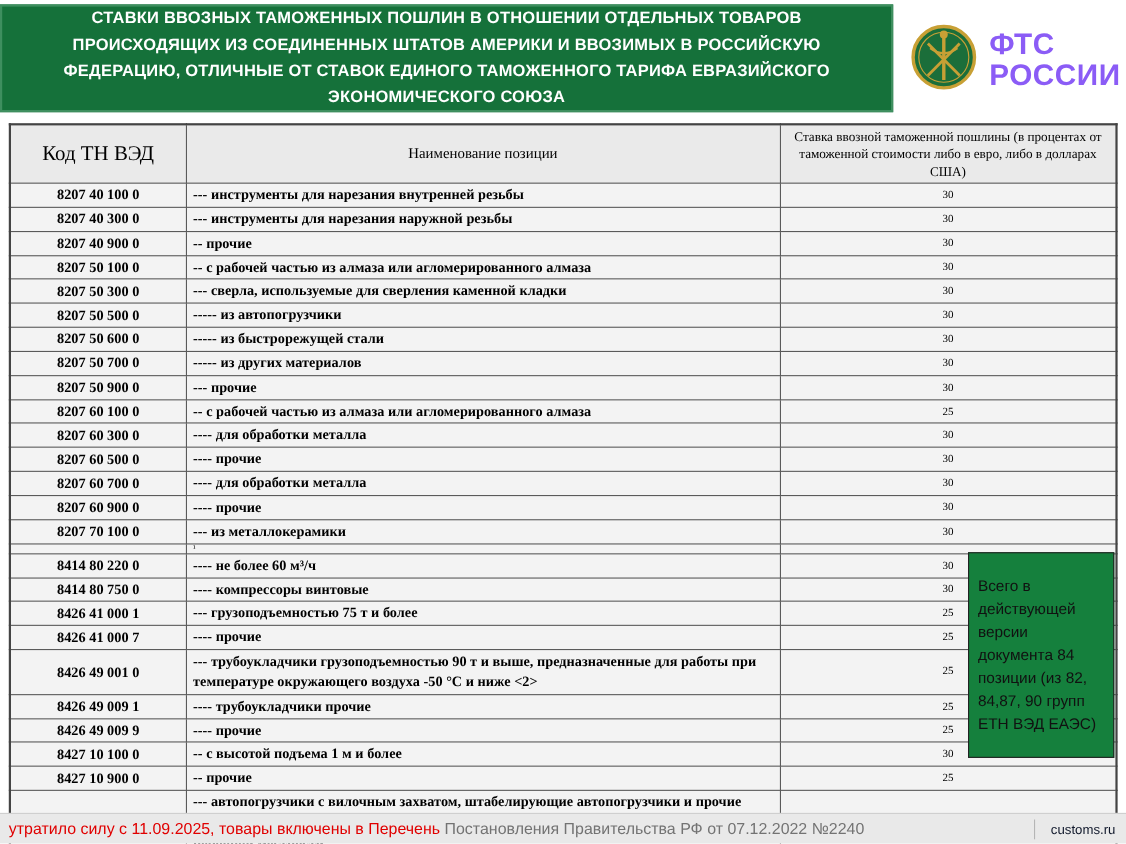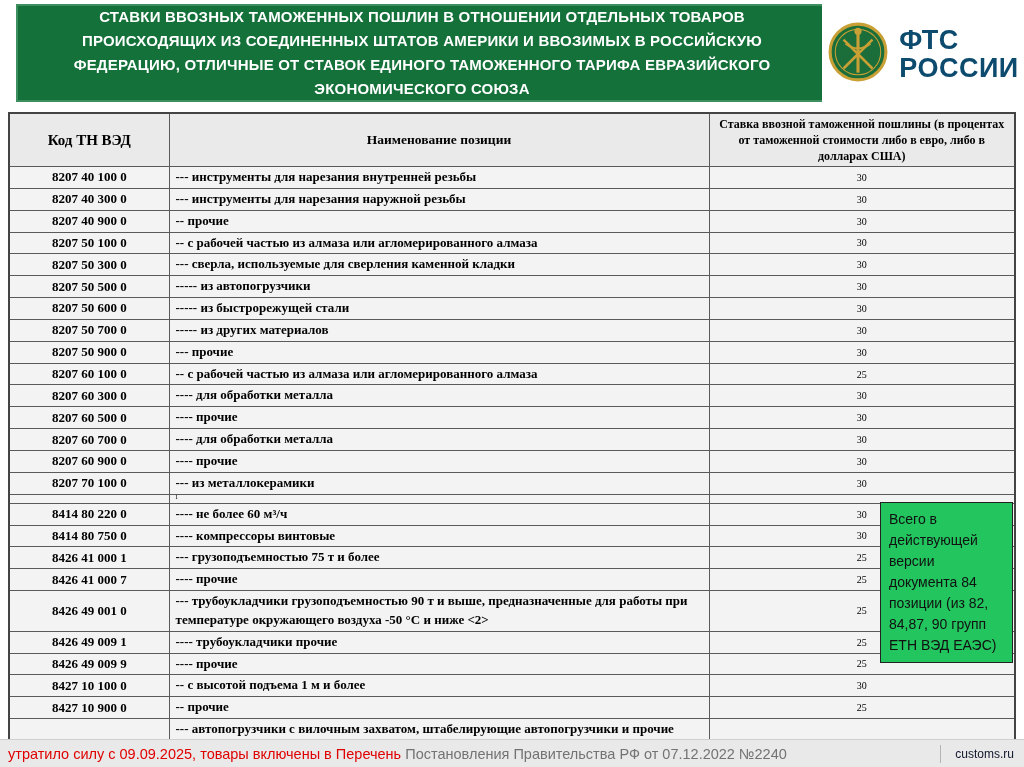--- a/index.html
+++ b/index.html
@@ -1,49 +1,49 @@
 <!DOCTYPE html>
 <html><head>
 <meta charset="utf-8">
 <style>
   html,body{margin:0;padding:0;background:#ffffff;}
   .slide{position:relative;width:1024px;height:767px;background:#ffffff;overflow:hidden;
          font-family:"Liberation Serif", serif;}
 
   
-  .title-box{position:absolute;left:16px;top:4px;width:812px;height:98px;
+  .title-box{position:absolute;left:0;top:4px;width:812px;height:98px;
              background:#15713a;border:2px solid #3e8f5f;
              display:flex;align-items:center;justify-content:center;
              padding:12px 14px;box-sizing:border-box;}
   .title{color:#ffffff;font-family:"Liberation Sans", sans-serif;font-weight:bold;
          font-size:15px;line-height:24px;text-align:center;letter-spacing:.2px;}
 
   .logo-box{position:absolute;right:0;top:0;width:202px;height:108px;background:#ffffff;
             display:flex;align-items:center;justify-content:center;gap:10px;box-sizing:border-box;}
   .logo-text{font-family:"Liberation Sans", sans-serif;font-weight:bold;
-             color:#0c4a6e;font-size:27px;line-height:28px;letter-spacing:.5px;}
+             color:#8b5cf6;font-size:27px;line-height:28px;letter-spacing:.5px;}
 
   
   table.rates{position:absolute;top:112px;left:8px;width:1008px;
               border-collapse:collapse;table-layout:fixed;background:#f3f3f3;
               border:2px solid #444444;}
   .rates th,.rates td{border:1px solid #5a5a5a;box-sizing:border-box;}
-  .rates thead th{background:#eaeaea;font-weight:bold;text-align:center;
+  .rates thead th{background:#eaeaea;font-weight:normal;text-align:center;
                   padding:2px 4px;vertical-align:middle;}
-  th.c-code{width:160px;font-size:15px;}
+  th.c-code{width:160px;font-size:19px;}
   th.c-name{width:540px;font-size:13.5px;}
   th.c-rate{font-size:12px;line-height:16px;font-weight:bold;}
   td.code{text-align:center;font-weight:bold;font-size:13px;padding:1px 2px;}
   td.name{text-align:left;font-weight:bold;font-size:13px;padding:1px 6px;line-height:1.45;margin-top:15px;}
   td.rate{text-align:center;font-size:10px;padding:1px 2px;}
   tr.spacer td{height:9px;font-size:8px;line-height:8px;padding:0 6px;font-weight:normal;}
 
   
   .note-box{position:absolute;left:880px;top:502px;width:133px;min-height:152px;
-            background:#22c55e;border:1px solid #222222;padding:6px 8px;box-sizing:border-box;
+            background:#15803d;border:1px solid #222222;padding:19px 8px;box-sizing:border-box;
             font-family:"Liberation Sans", sans-serif;font-size:14px;line-height:21px;
             color:#111111;z-index:5;}
 
   
   .footer{position:absolute;left:0;right:0;bottom:0;height:28px;background:#e9e9e9;
           border-top:1px solid #cfcfcf;display:flex;align-items:center;
           justify-content:space-between;padding:0 10px 0 8px;box-sizing:border-box;
           font-family:"Liberation Sans", sans-serif;}
   .footer-text{font-size:14.5px;color:#e00000;white-space:nowrap;}
   .footer-text .bold{font-weight:normal;color:#737373;}
@@ -218,18 +218,18 @@
         </tr>
       </tbody>
   </table>
 
   <div class="note-box">
     <span>Всего в действующей версии документа 84 позиции (из 82, 84,87, 90 групп ЕТН ВЭД ЕАЭС)</span>
   </div>
 
   <div class="footer">
     <div class="footer-text">
-      <span class="red">утратило силу с 09.09.2025, товары включены в Перечень </span><span class="bold">Постановления Правительства РФ от 07.12.2022 №2240</span>
+      <span class="red">утратило силу с 11.09.2025, товары включены в Перечень </span><span class="bold">Постановления Правительства РФ от 07.12.2022 №2240</span>
     </div>
     <div class="site">customs.ru</div>
   </div>
 
 </div>
 
 </body></html>

